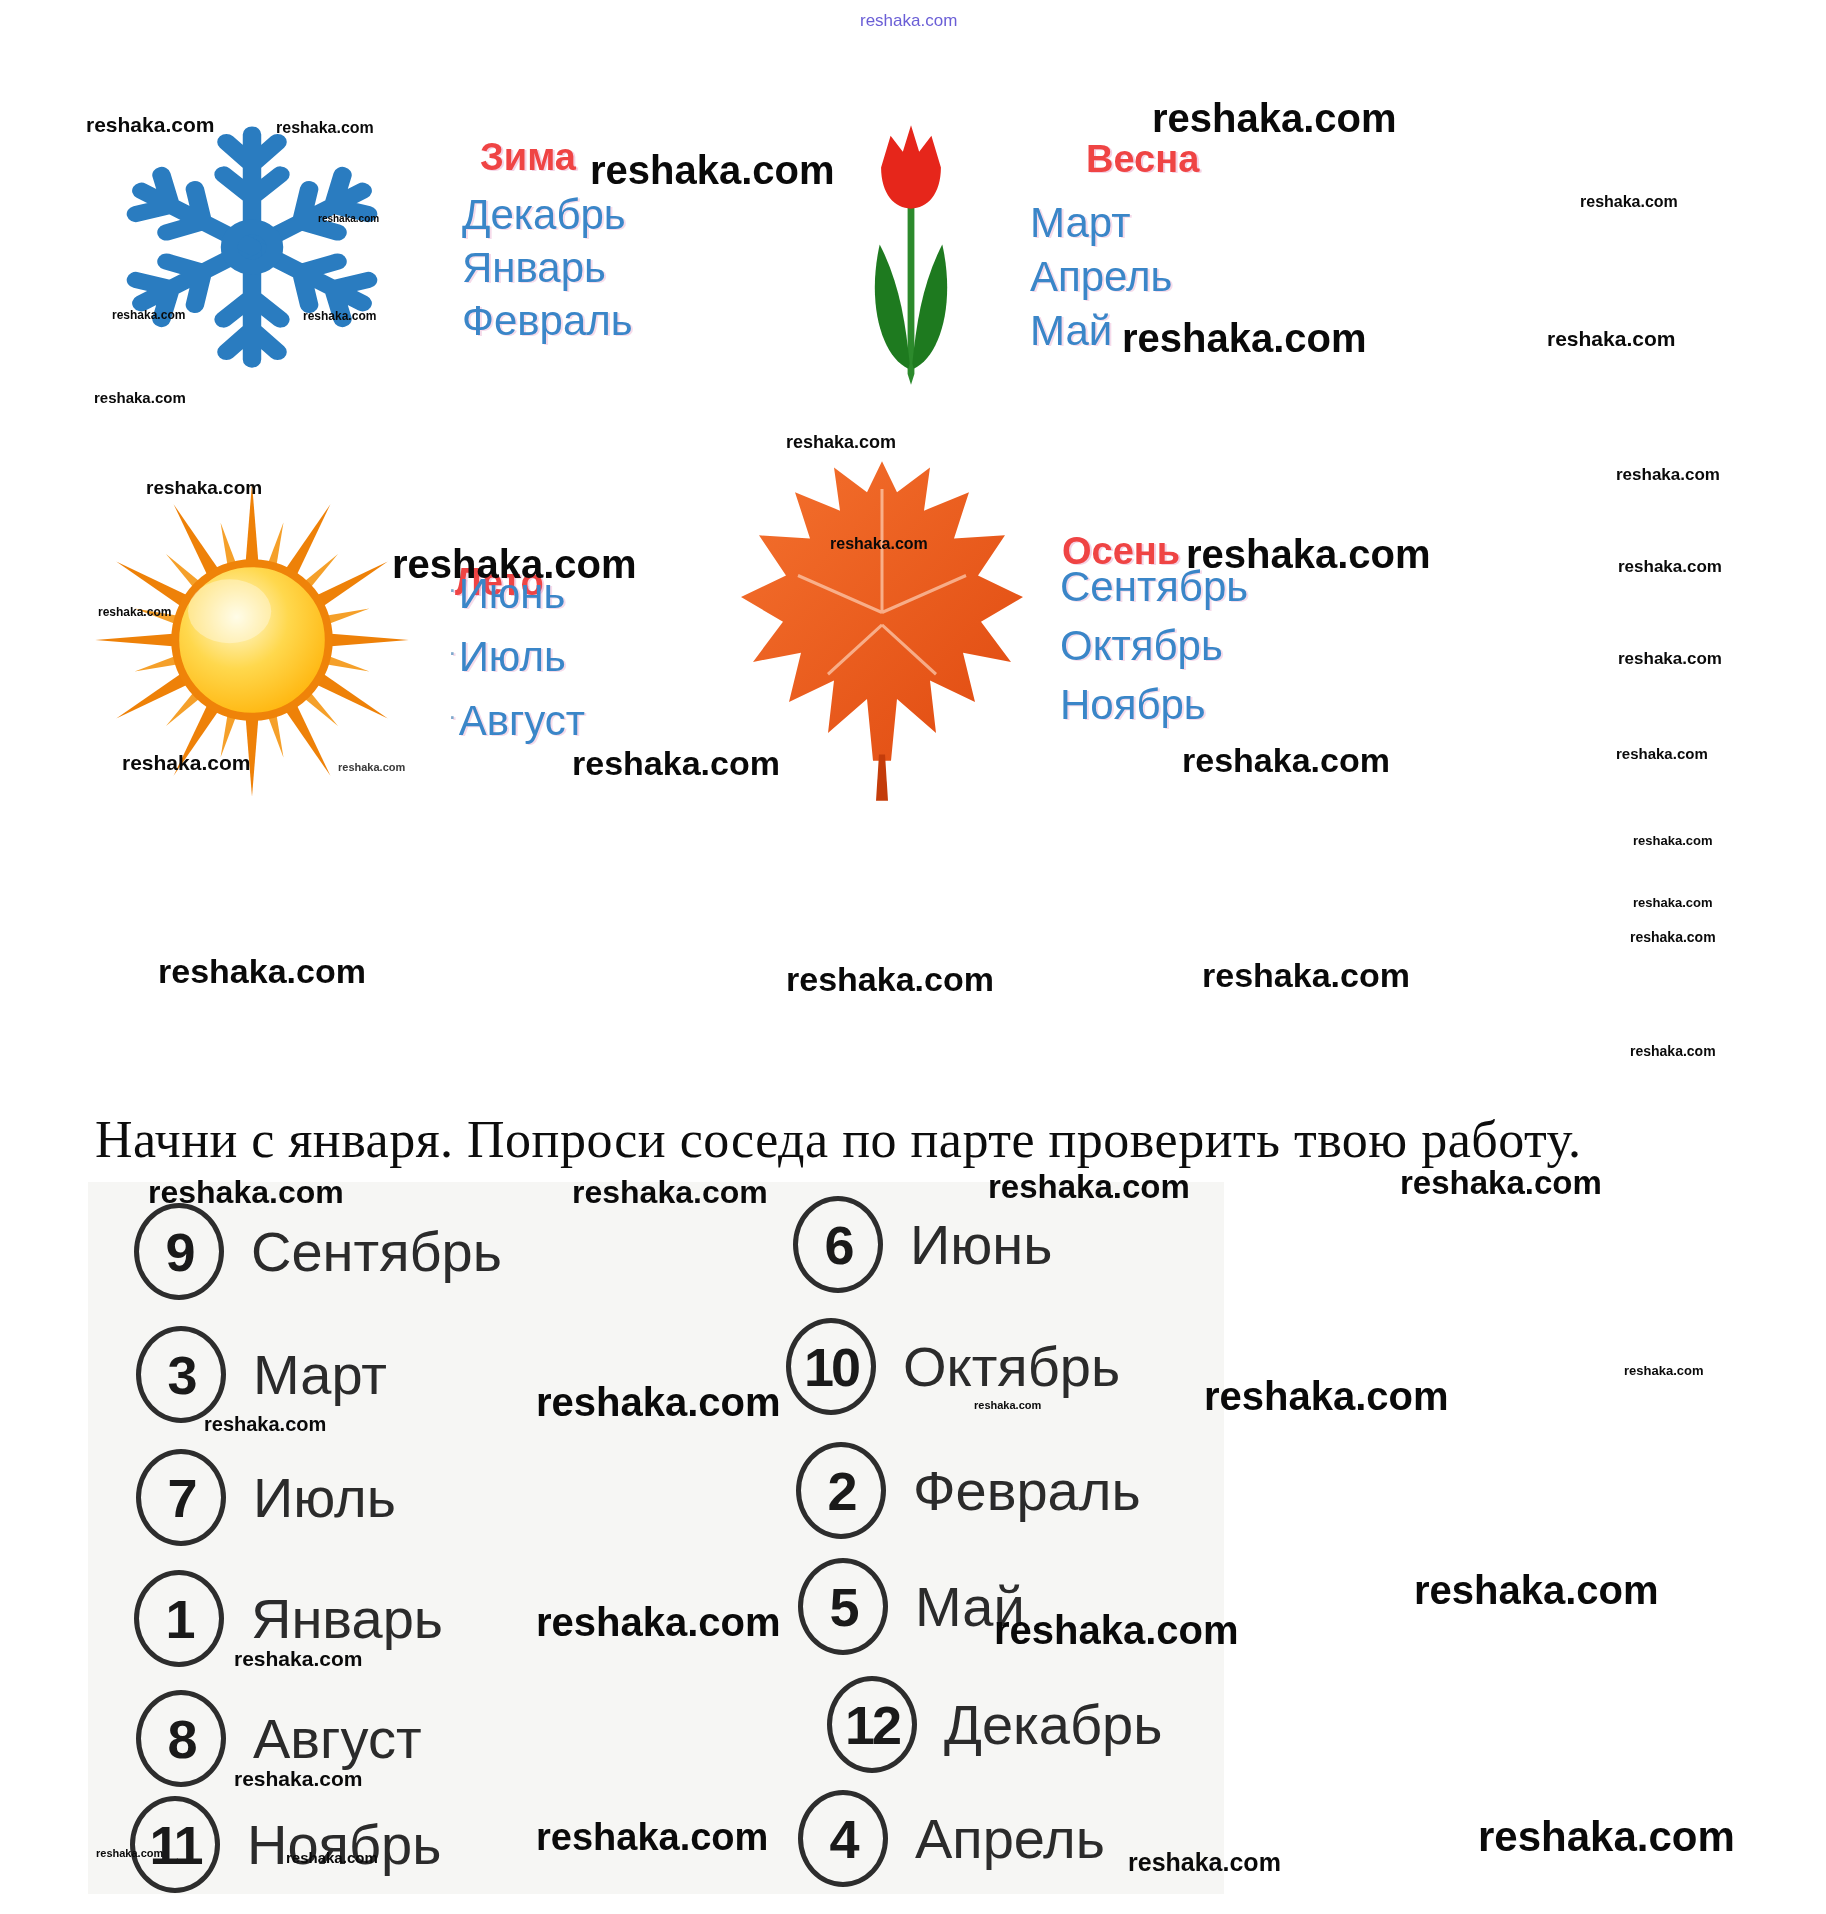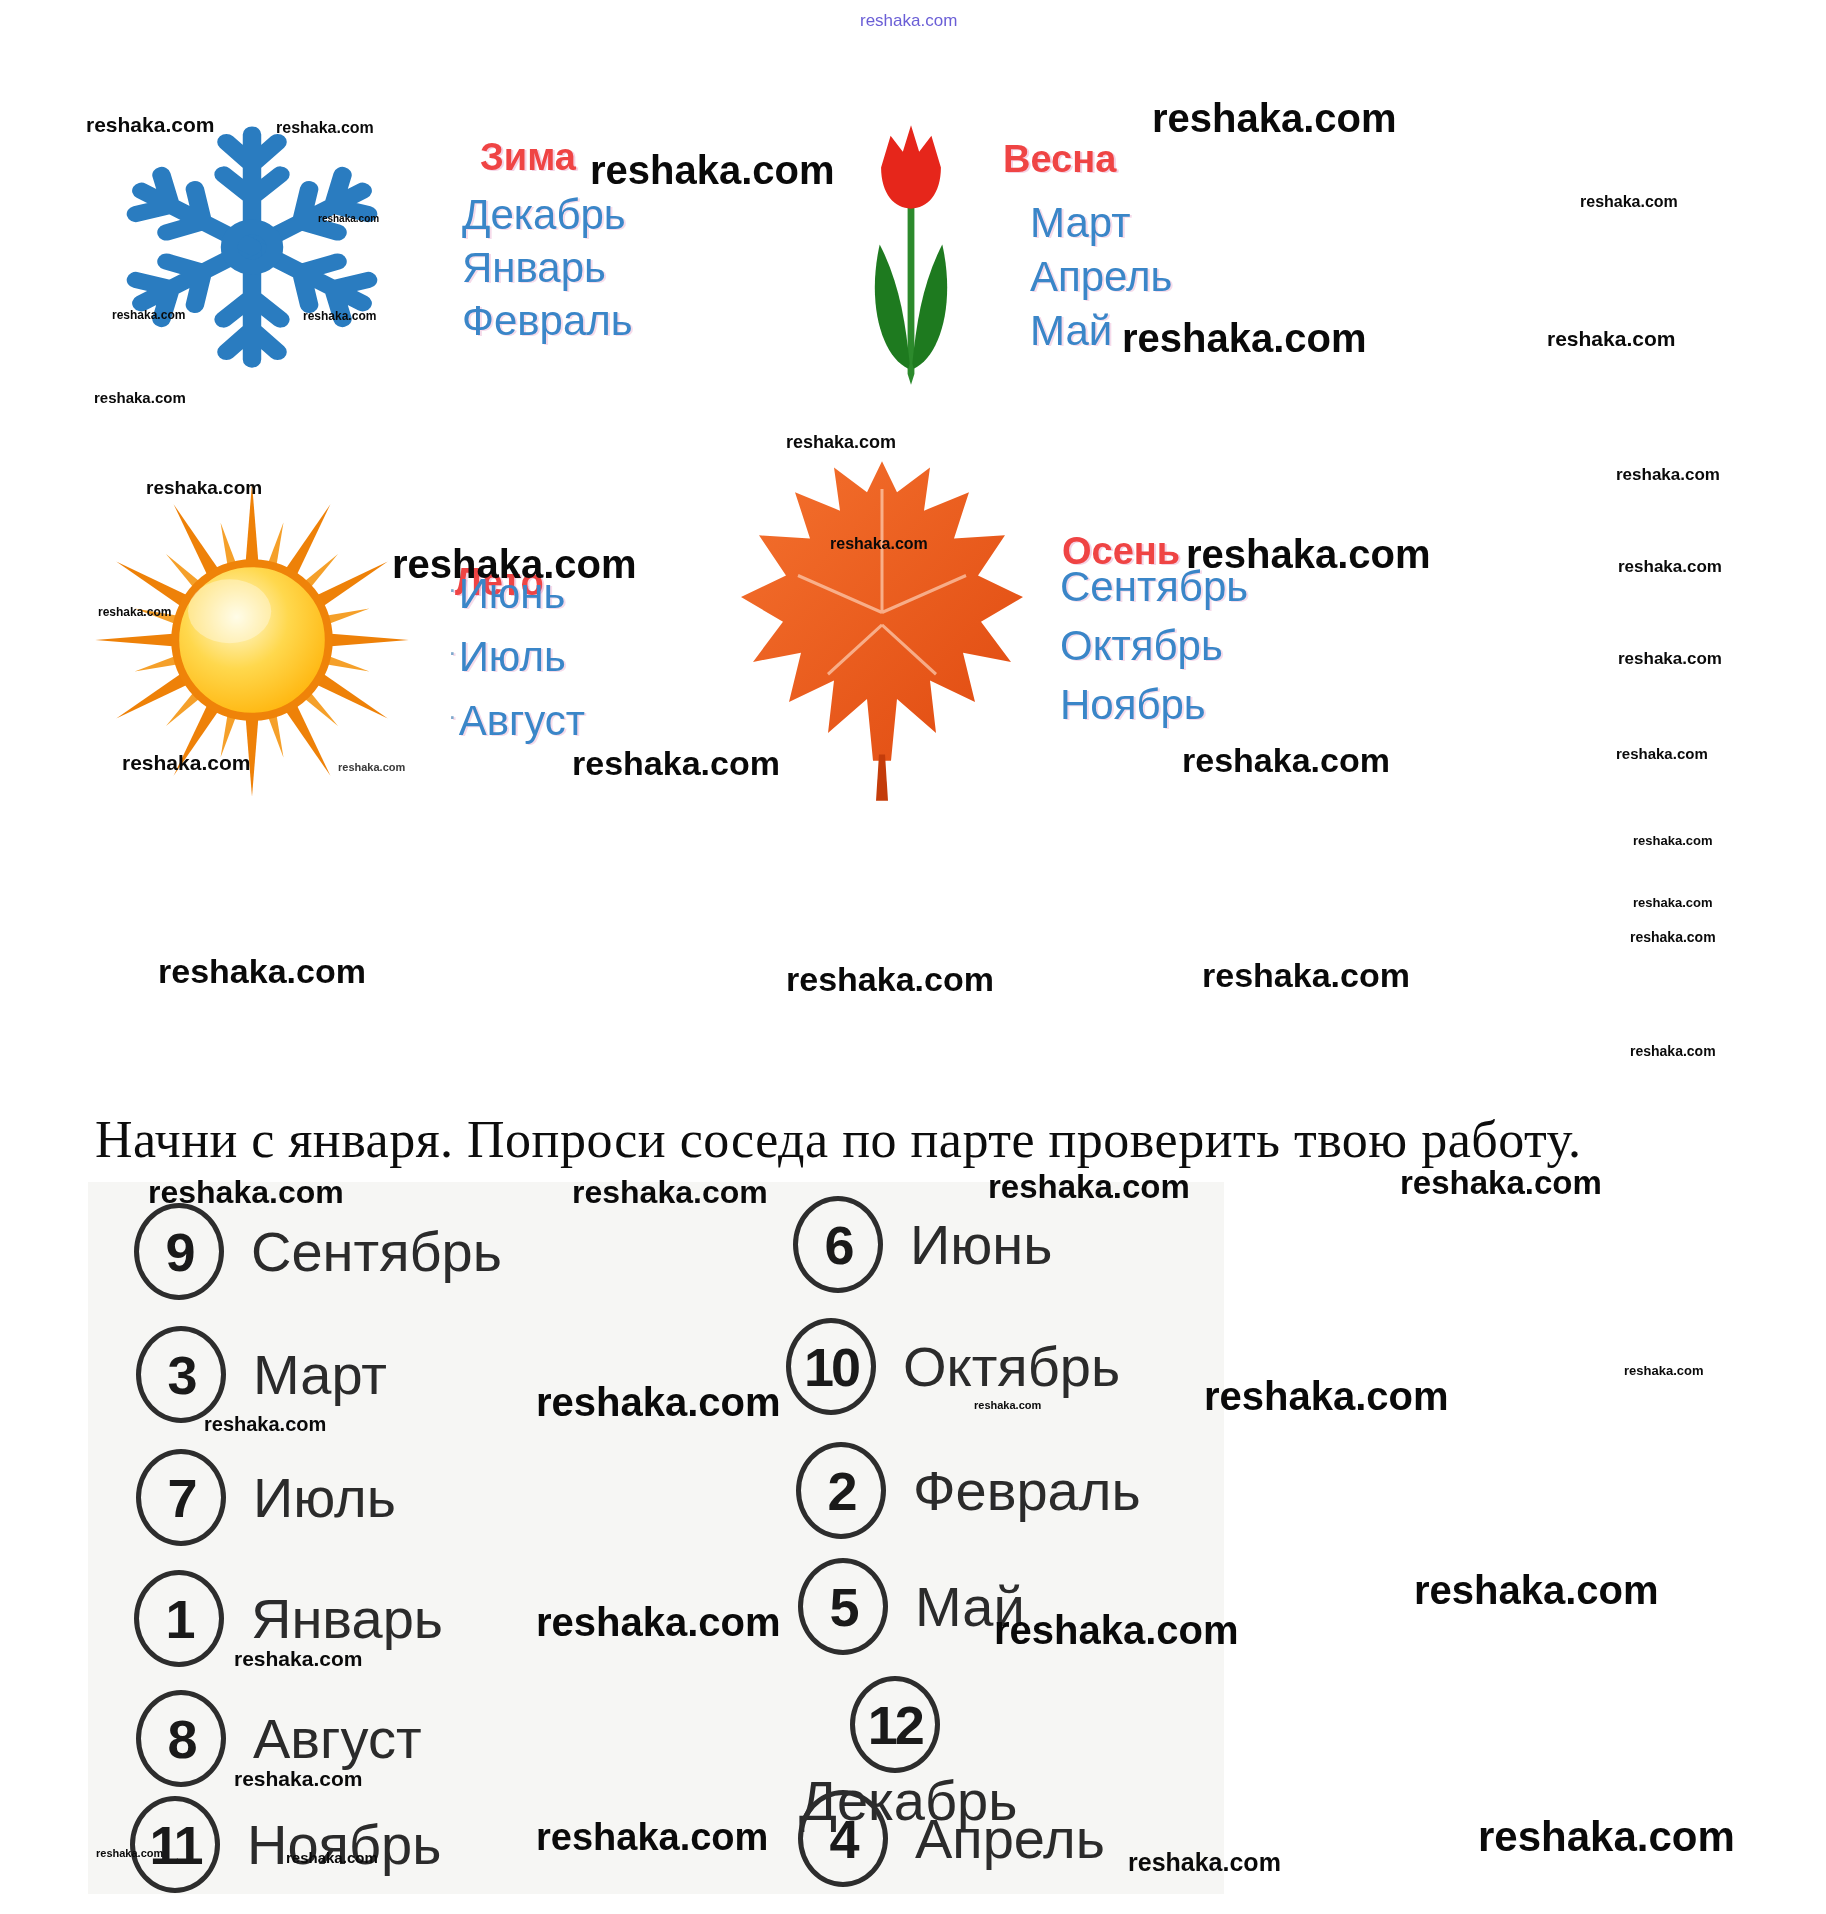--- a/index.html
+++ b/index.html
@@ -87,21 +87,21 @@
   </div>
 
   <div class="abs" style="left:843px;top:112px;width:136px;height:278px;">
     <svg viewBox="0 0 100 210" width="136" height="278" preserveAspectRatio="none">
       <path d="M47.5,70 L47.5,198 L50,206 L52.5,198 L52.5,70 Z" fill="#2c8a2c"></path>
       <path d="M48,194 C29,185 17,146 27,100 C41,128 46,158 49,190 Z" fill="#1e7a1f"></path>
       <path d="M52,194 C71,185 83,146 73,100 C59,128 54,158 51,190 Z" fill="#1e7a1f"></path>
       <path d="M28,42 L35,18 L44,30 L50,10 L56,30 L65,18 L72,42 C72,62 62,73 50,73 C38,73 28,62 28,42 Z" fill="#e6261b"></path>
     </svg>
   </div>
-  <h2 class="season-title" style="left:1003px;top:108px;text-align:center;">Весна</h2>
+  <h2 class="season-title" style="left:1086px;top:108px;text-align:center;">Весна</h2>
   <div class="season-months" style="left:1030px;top:196px;--lh:54px;">
     <span class="month-line">Март</span>
     <span class="month-line">Апрель</span>
     <span class="month-line">Май</span>
   </div>
 
   <div class="abs" style="left:92px;top:480px;width:320px;height:320px;">
     <svg viewBox="0 0 200 200" width="320" height="320">
       <defs>
         <radialGradient id="sunG" cx="40%" cy="35%" r="75%">
@@ -227,21 +227,21 @@
         <span class="num">2</span>
       </span>
     <span class="lmonth">Февраль</span>
   </div>
   <div class="lrow" style="left:798px;top:1558px;">
     <span class="circ">
         <span class="num">5</span>
       </span>
     <span class="lmonth">Май</span>
   </div>
-  <div class="lrow" style="left:772px;top:1676px;flex-direction:column;">
+  <div class="lrow" style="left:827px;top:1676px;">
     <span class="circ">
         <span class="num">12</span>
       </span>
     <span class="lmonth">Декабрь</span>
   </div>
   <div class="lrow" style="left:798px;top:1790px;">
     <span class="circ">
         <span class="num">4</span>
       </span>
     <span class="lmonth">Апрель</span>

